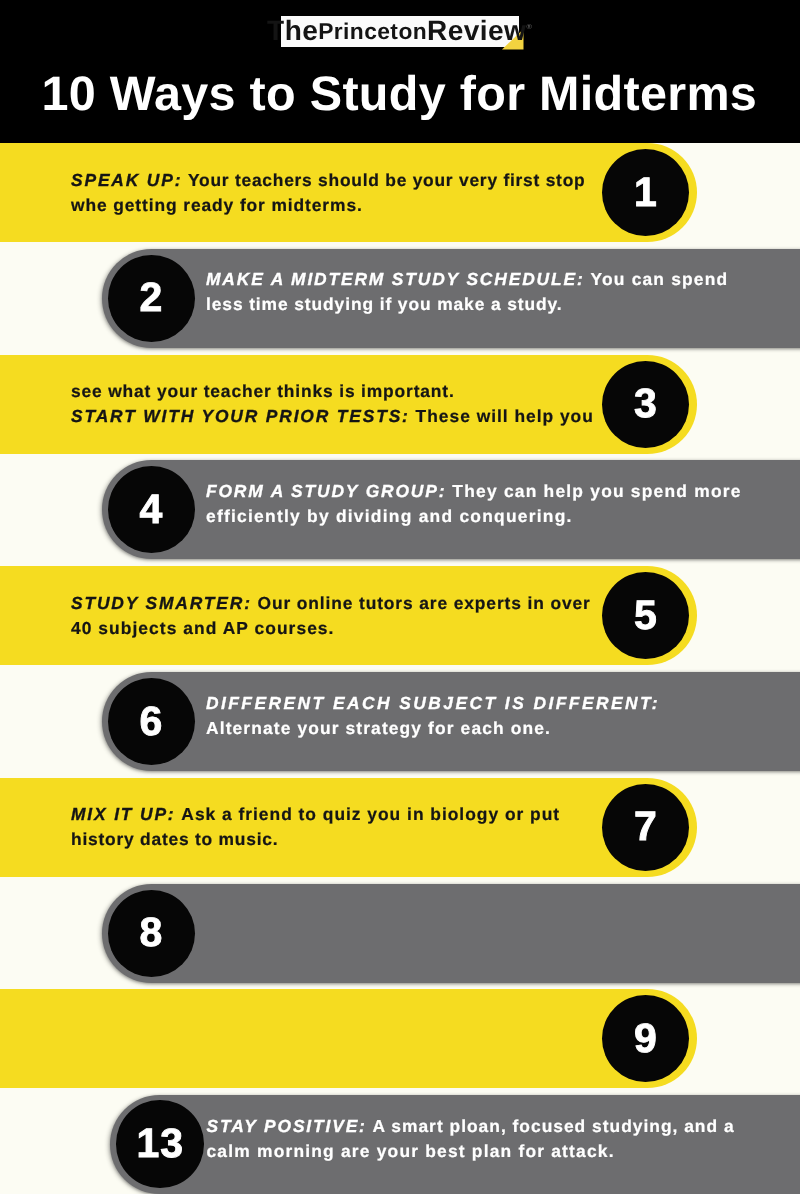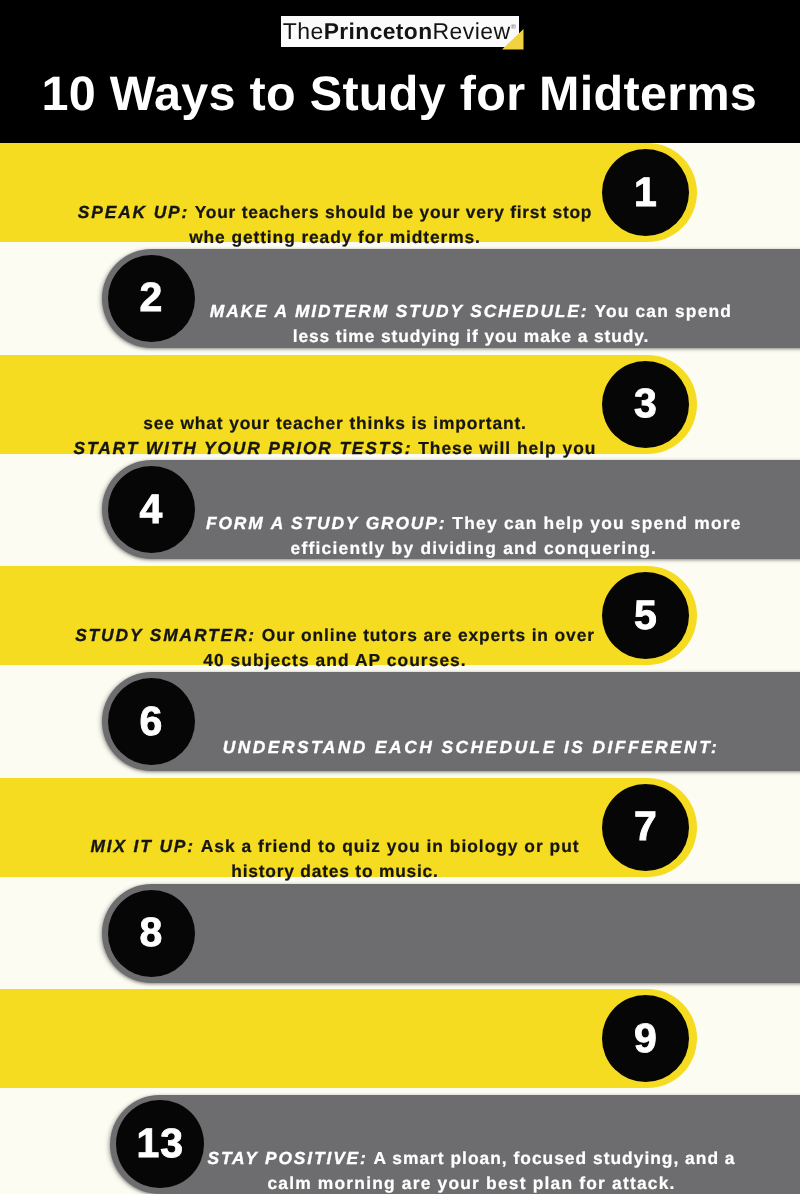--- a/index.html
+++ b/index.html
@@ -16,21 +16,21 @@
 
   
   .header { position:absolute; left:0; top:0; width:800px; height:143px; background:#000000; z-index:5; }
 
   .logo { position:absolute; left:280.5px; top:15.5px; width:243px; height:35px; }
   .logo-plate { position:absolute; left:0; top:0; width:238px; height:31.2px; background:#FBFBFB; }
   .logo-tri { position:absolute; left:221.5px; top:13.5px; width:22px; height:21px; }
   .logo-word { transform:translateZ(0); position:absolute; left:0; top:0; width:237.5px; height:31px;
                display:flex; align-items:center; justify-content:center;
                white-space:nowrap; color:#141414; }
-  .lw1, .lw3 { font-size:23px; font-weight:400; letter-spacing:0.42px; }
+  .lw1, .lw3 { font-size:28px; font-weight:700; letter-spacing:0.42px; }
   .lw2 { font-size:22.8px; font-weight:700; letter-spacing:0.42px; }
   .lwr { font-size:7.2px; font-weight:400; position:relative; top:-5px; left:0.3px;
          color:#6E6E6E; letter-spacing:0; }
 
   .title { transform:translateZ(0); position:absolute; left:0; top:70px; width:800px; text-align:center;
            color:#FFFFFF; font-size:48.5px; font-weight:700; letter-spacing:0.3px;
            text-indent:-1.5px; line-height:48px; }
 
   
   .row { position:absolute; left:0; width:800px; height:99px; }
@@ -40,22 +40,22 @@
                     box-shadow: 0 1px 3px rgba(0,0,0,0.30), -2px 1px 4px rgba(0,0,0,0.22); }
 
   .badge { position:absolute; top:6px; width:87px; height:87px; border-radius:50%;
            background:#060606; display:flex; align-items:center; justify-content:center; }
   .row-yellow .badge { left:602px; }
   .row-gray   .badge { left:107.5px; }
   .badge-num { transform:translateZ(0); font-size:41px; font-weight:700; color:#FFFFFF; letter-spacing:0.9px;
                line-height:1; position:relative; top:-0.5px; left:0.45px;
                -webkit-text-stroke:0.9px #FFFFFF; }
 
-  .copy { position:absolute; top:0; height:99px; text-align:center;
-          font-size:17.4px; line-height:25px; display:table; letter-spacing:0.8px;margin-top:32px; }
+  .copy { position:absolute; top:0; height:99px; text-align:left;
+          font-size:17.4px; line-height:25px; display:table; letter-spacing:0.8px; }
   .copy > .copy-inner { display:table-cell; vertical-align:middle; }
   .row-yellow .copy { left:71px; width:528px; color:#151515; }
   .row-gray   .copy { left:206px; width:530px; color:#FFFFFF; padding-bottom:12px; }
   .copy-line { white-space:nowrap; transform:translateZ(0); }
   .copy-head { font-weight:700; font-style:italic; letter-spacing:1.85px;
                -webkit-text-stroke:0.32px currentColor; }
   .copy-body { font-weight:700; -webkit-text-stroke:0.22px currentColor; }
 </style>
 </head>
 <body>
@@ -140,21 +140,22 @@
         </div>
       </div>
   </div>
   <div class="row row-gray" style="top:672.0px">
     <div class="bar"></div>
     <div class="badge">
       <span class="badge-num">6</span>
     </div>
     <div class="copy">
         <div class="copy-inner">
-          <div class="copy-line" style="letter-spacing:2.07px"><span class="copy-head" style="letter-spacing:2.45px">UNDERSTAND EACH SCHEDULE IS DIFFERENT:</span><span class="copy-sp"> </span><span class="copy-body"></span></div>
+          <div class="copy-line" style="letter-spacing:2.07px"><span class="copy-head" style="letter-spacing:2.45px">DIFFERENT EACH SUBJECT IS DIFFERENT:</span><span class="copy-sp"> </span><span class="copy-body"></span></div>
+          <div class="copy-line" style="letter-spacing:1.12px"><span class="copy-body">Alternate your strategy for each one.</span></div>
         </div>
       </div>
   </div>
   <div class="row row-yellow" style="top:777.8px">
     <div class="bar"></div>
     <div class="badge">
       <span class="badge-num">7</span>
     </div>
     <div class="copy">
         <div class="copy-inner">

